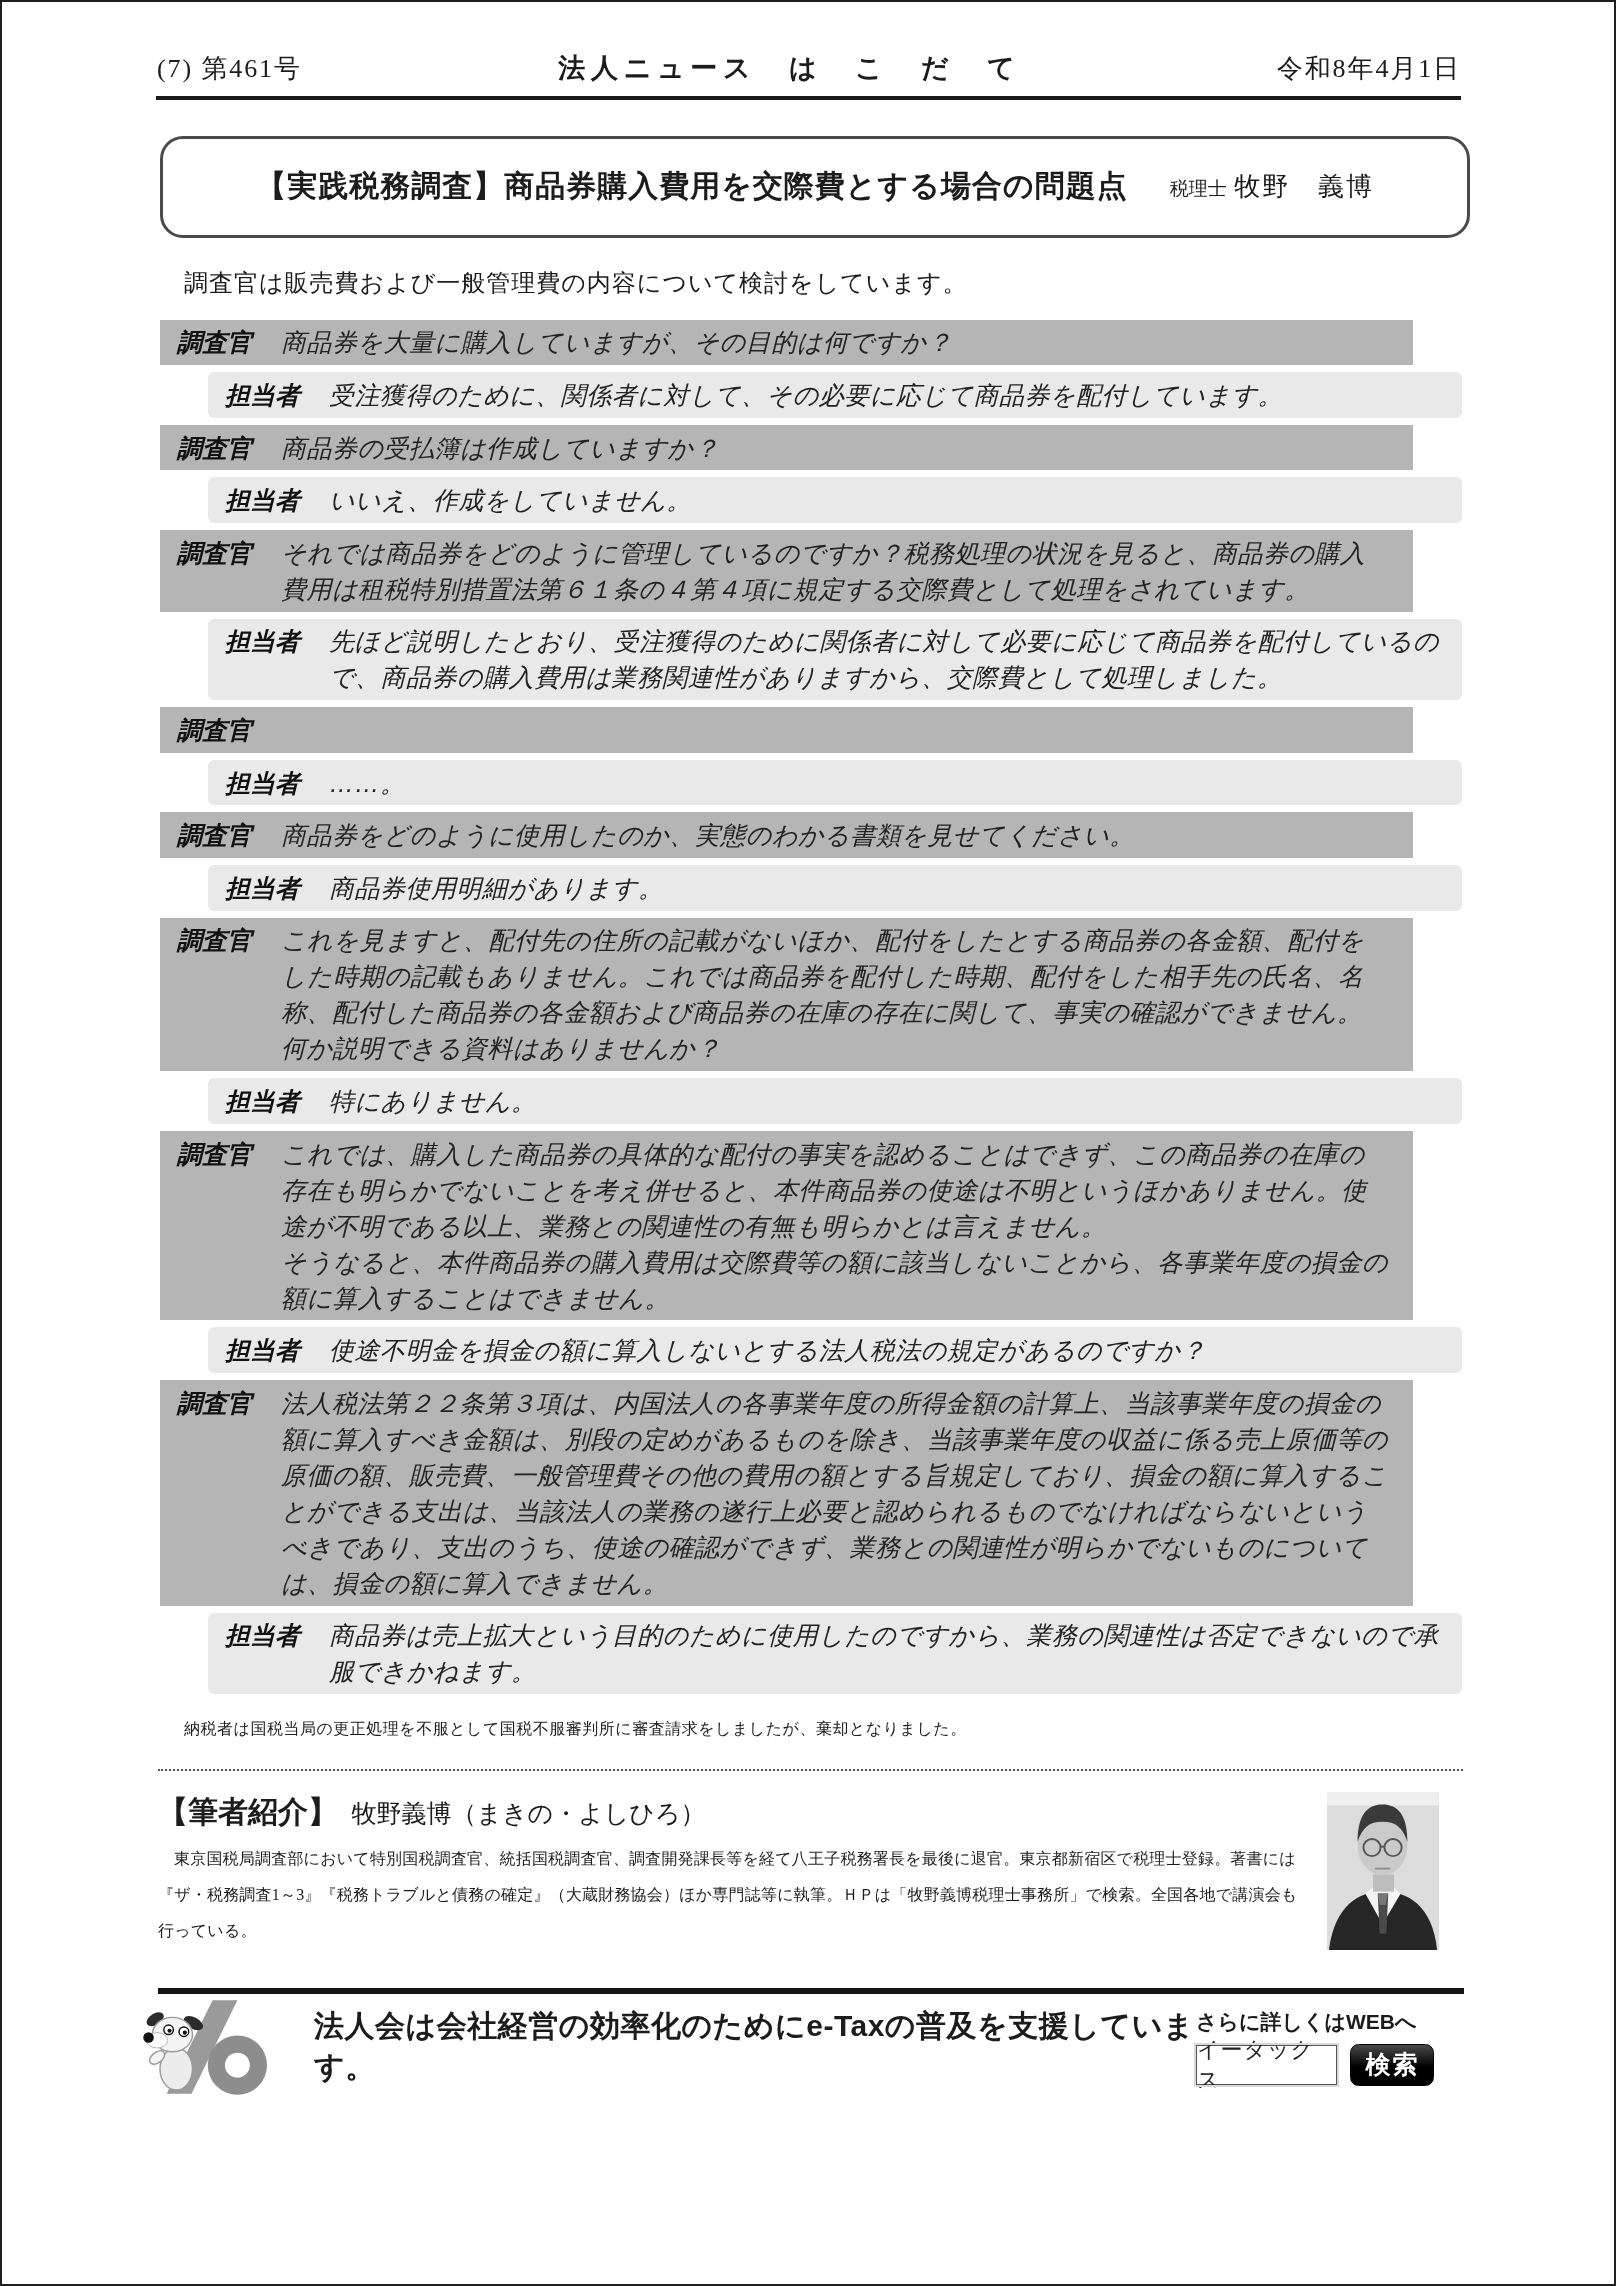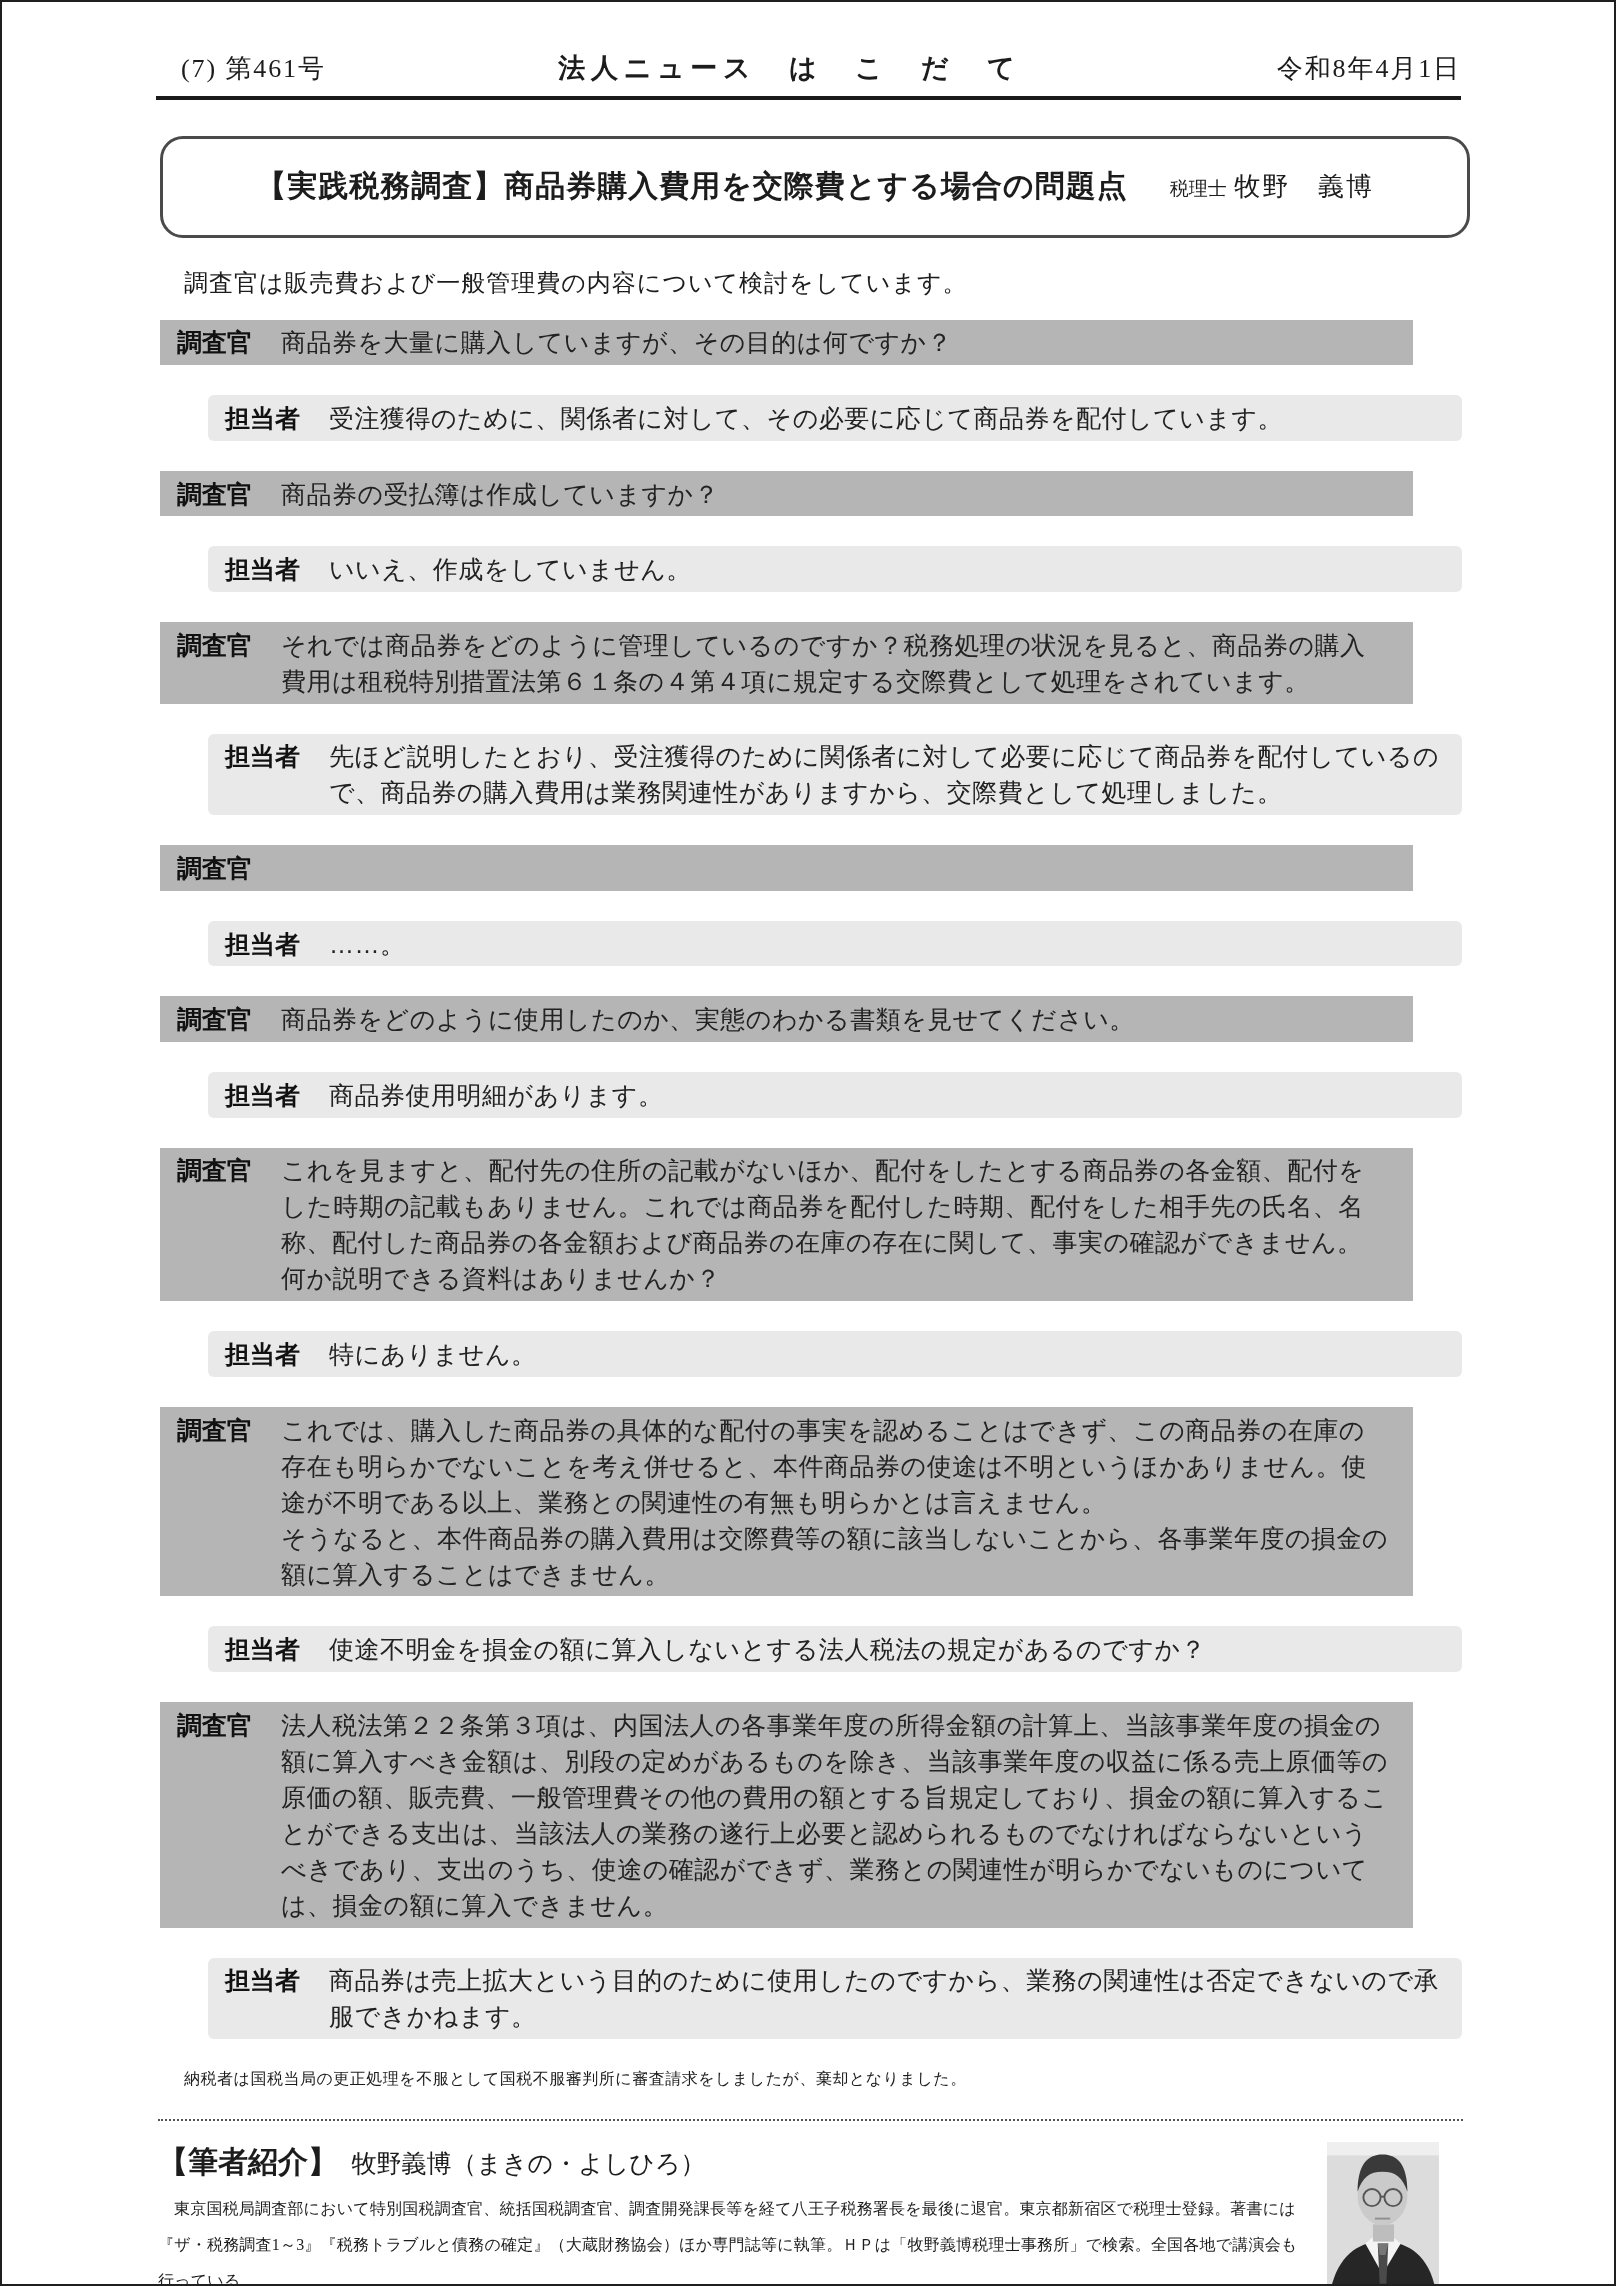--- a/index.html
+++ b/index.html
@@ -8,21 +8,21 @@
   .page {
     position:relative; width:1616px; height:2286px; background:#fff;
     border:2.9px solid #1f1f1f; overflow:hidden;
   }
   
   .masthead {
     margin:48px 153px 0 155px;
     display:flex; justify-content:space-between; align-items:flex-end;
   }
   .masthead .issue, .masthead .date {
-    font-family:"Liberation Serif", serif; font-size:26px; letter-spacing:1.9px;margin-left:24px;
+    font-family:"Liberation Serif", serif; font-size:26px; letter-spacing:1.9px;
   }
   .masthead .paper-title {
     font-size:27px; font-weight:bold; letter-spacing:5.7px;
   }
   .double-rule {
     margin:9.6px 153px 0 154px; height:3.8px;
     border-top:3.8px solid #1a1a1a; border-bottom:1.9px solid #1a1a1a;
   }
   
   .title-box {
@@ -38,21 +38,21 @@
   }
   .title-box .author-name {
     font-family:"Liberation Serif", serif; font-size:26px; letter-spacing:1.9px;
   }
   
   .intro   { margin:29px 0 0 182px; font-size:24px; letter-spacing:1px; }
   .closing { margin:25px 0 12px 182px; font-size:16px; letter-spacing:0.5px; }
   
   .dialogue { margin-top:21px; }
   .row {
-    display:flex; padding:4.8px 23px 4.8px 17px; margin-bottom:30px;
+    display:flex; padding:4.8px 23px 4.8px 17px; margin-bottom:7px;font-style:italic;
   }
   .row.inspector { margin-left:158px; width:1253px; background:#b5b5b5; }
   .row.staff     { margin-left:206px; width:1254px; background:#e9e9e9;border-radius:6px; }
   .row .speaker {
     flex:none; width:75px; margin-right:29px;
     font-size:25px; font-weight:bold; line-height:36px; color:#111;
   }
   .row .text {
     flex:1; font-size:25px; line-height:36px; color:#222;
     white-space:pre-wrap; letter-spacing:0.5px;

